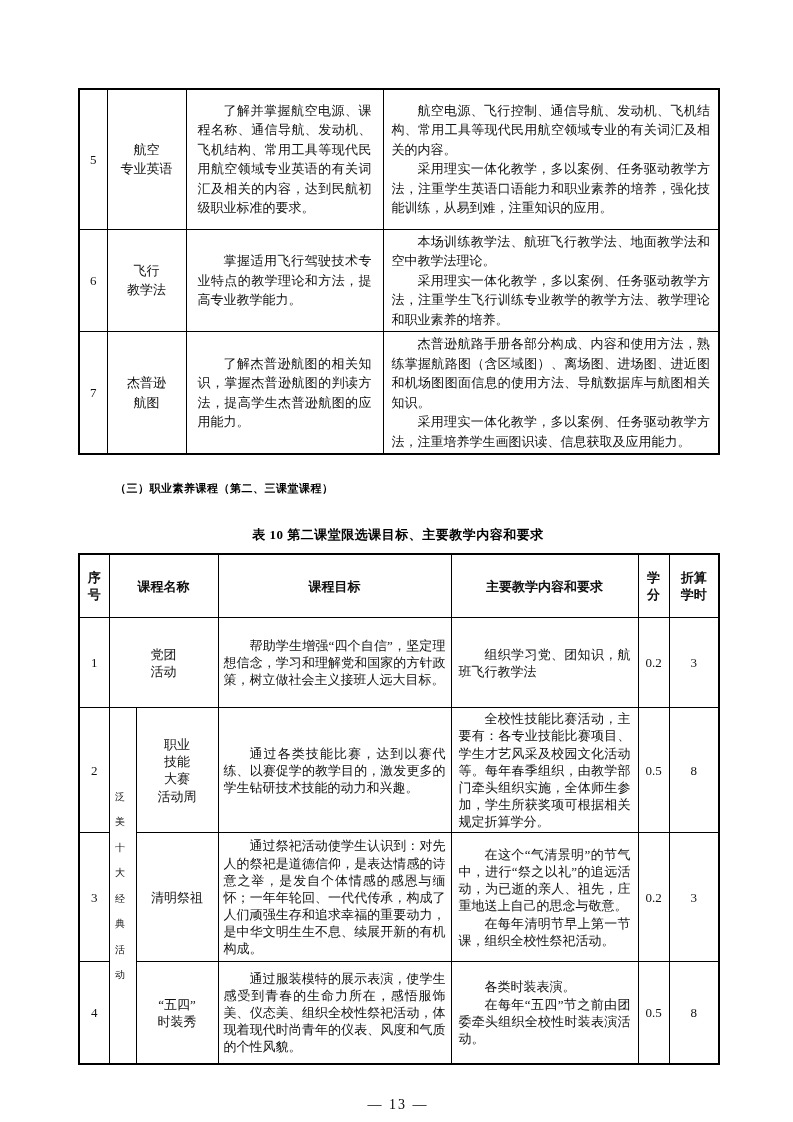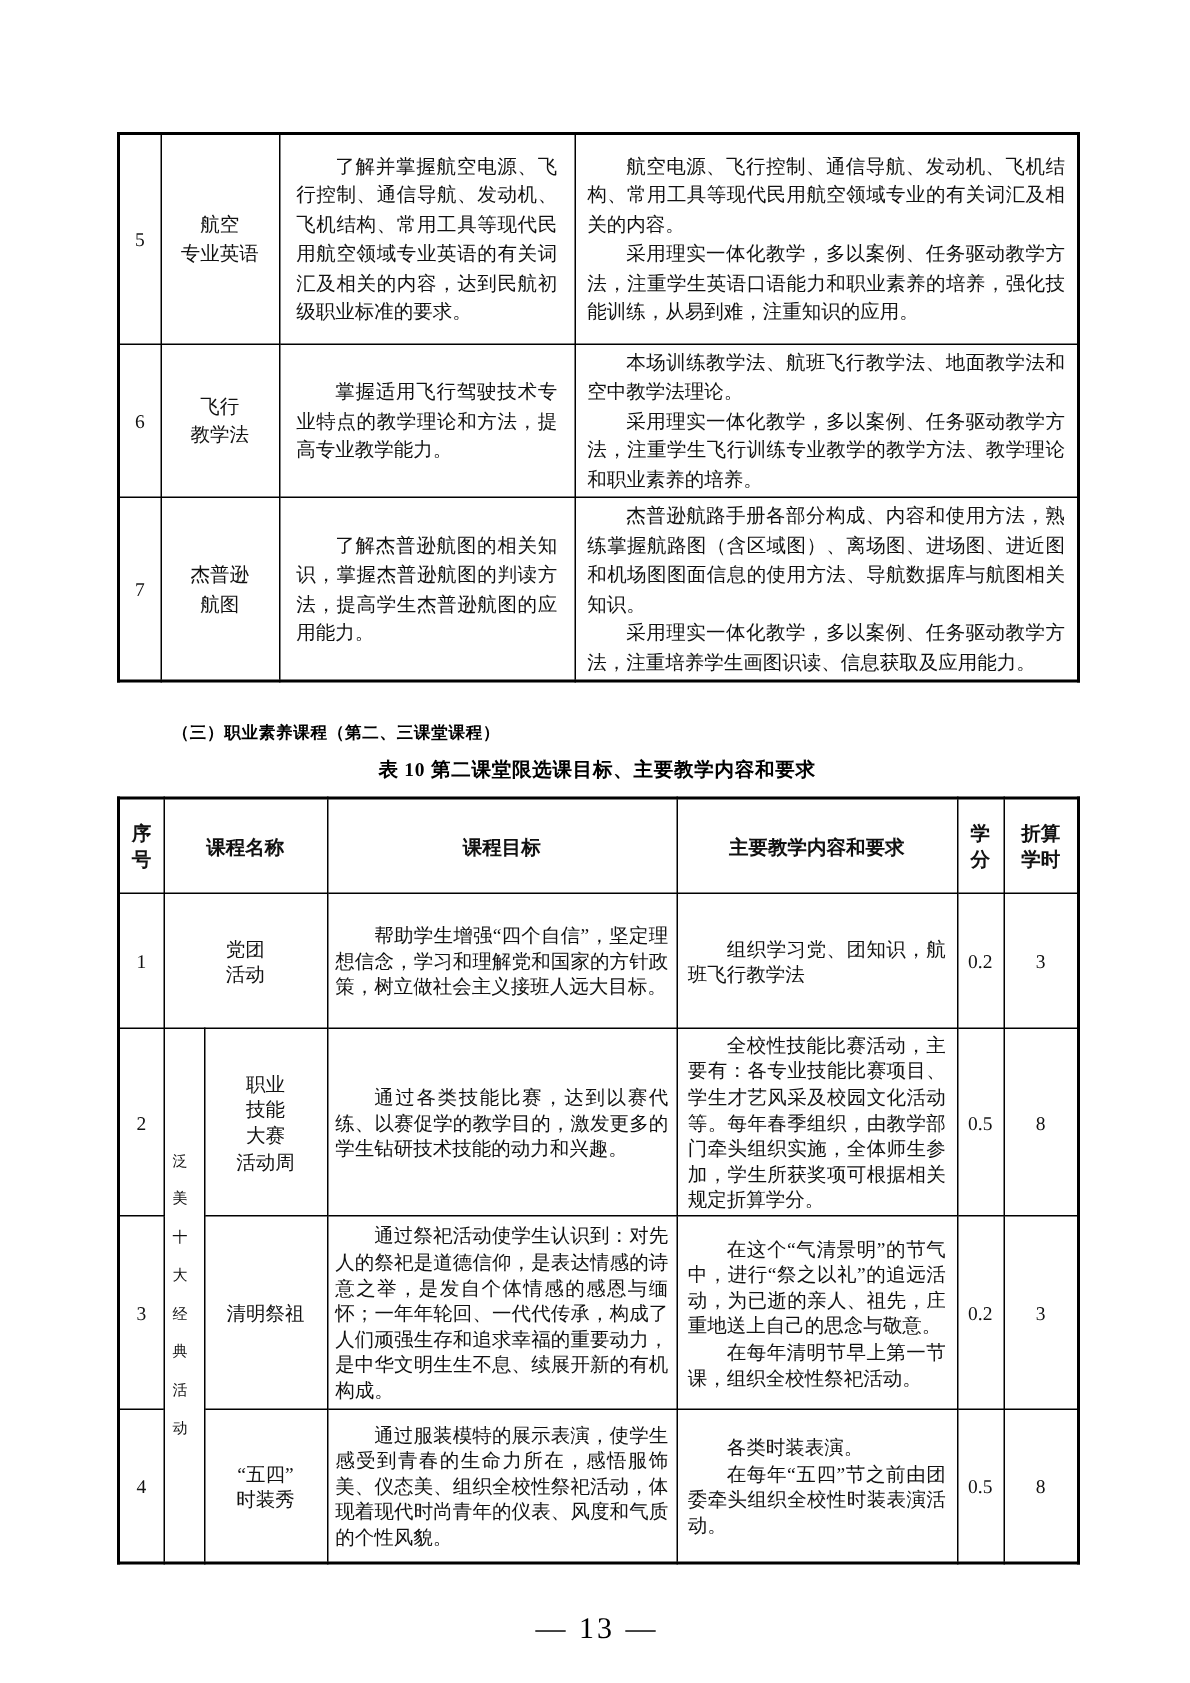--- a/index.html
+++ b/index.html
@@ -37,31 +37,31 @@
   .v-label { width: 15px; margin: 0 auto; word-break: break-all; line-height: 2.55; font-size: 10px; text-align: left; }
 
   .section-heading {
     margin: 26px 0 0 0;
     padding-left: 37px;
     font-size: 11px;
     font-weight: bold;
     letter-spacing: 0.5px;
   }
   .caption {
-    margin-top: 8px;
+    margin-top: 30px;
     text-align: center;
     font-weight: bold;
     font-size: 13px;
     letter-spacing: 0.5px;
   }
   .t2 { margin-top: 9px; }
   .footer {
     margin-top: 32px;
     text-align: center;
-    font-size: 20px;
+    font-size: 14px;
     letter-spacing: 2px;
   }
 </style>
 </head>
 <body>
 
 <div class="page">
   <div class="content">
 
     <table class="t1">
@@ -70,21 +70,21 @@
           <col style="width:79px">
           <col style="width:197px">
           <col style="width:336px">
       </colgroup>
       <tbody>
         <tr style="height:140px">
           <td class="c-no">5</td>
           <td class="c-name">航空
 专业英语</td>
           <td class="c-goal">
-            <p class="para">了解并掌握航空电源、飞行控制、通信导航、发动机、飞机结构、常用工具等现代民用航空领域专业英语的有关词汇及相关的内容，达到民航初级职业标准的要求。</p>
+            <p class="para">了解并掌握航空电源、课程名称、通信导航、发动机、飞机结构、常用工具等现代民用航空领域专业英语的有关词汇及相关的内容，达到民航初级职业标准的要求。</p>
           </td>
           <td class="c-content">
             <p class="para">航空电源、飞行控制、通信导航、发动机、飞机结构、常用工具等现代民用航空领域专业的有关词汇及相关的内容。</p>
             <p class="para">采用理实一体化教学，多以案例、任务驱动教学方法，注重学生英语口语能力和职业素养的培养，强化技能训练，从易到难，注重知识的应用。</p>
           </td>
         </tr>
         <tr style="height:92px">
           <td class="c-no">6</td>
           <td class="c-name">飞行
 教学法</td>

